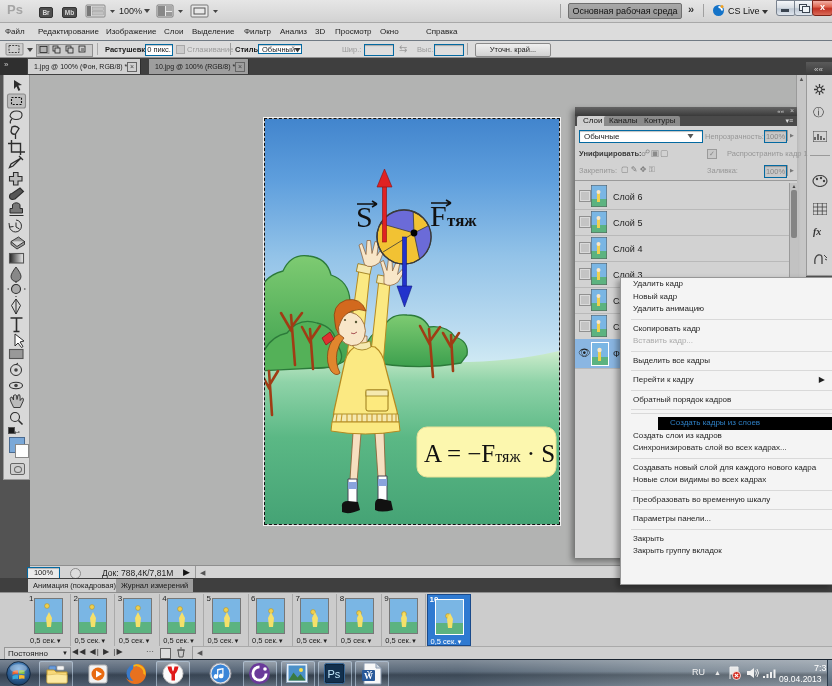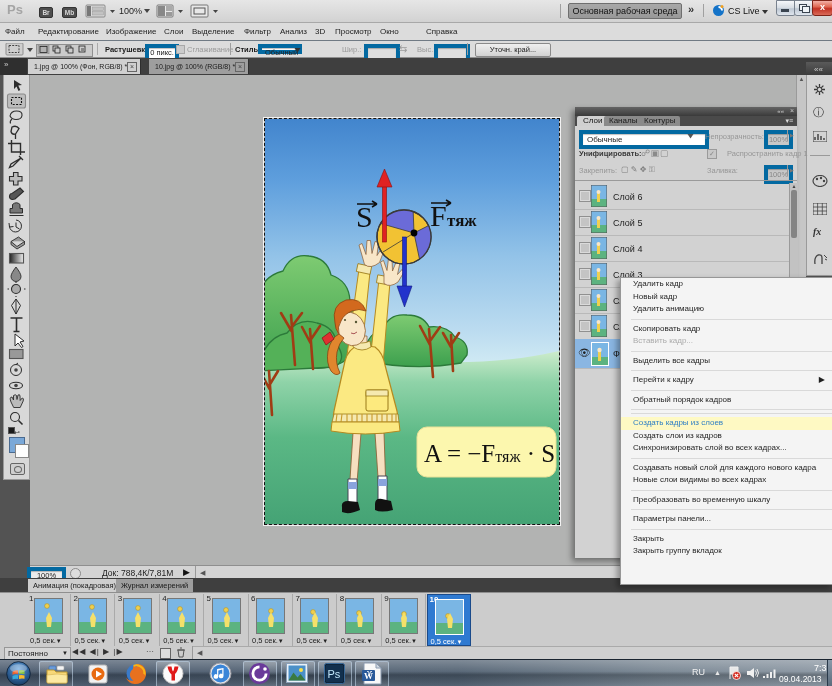--- a/index.html
+++ b/index.html
@@ -8,21 +8,21 @@
   .abs{position:absolute;}
   #titlebar{left:0;top:0;width:832px;height:22px;
     background:linear-gradient(#e6e6e6,#dadada 60%,#d2d2d2);border-bottom:1px solid #a8a8a8;}
   #menubar{left:0;top:23px;width:832px;height:17px;background:#dcdcdc;
     border-bottom:1px solid #707a84;font-size:8px;color:#1c1c1c;}
   #menubar span{position:absolute;top:4px;}
   #optbar{left:0;top:41px;width:832px;height:16px;background:#dcdcdc;
     border-bottom:1px solid #8f8f8f;font-size:7.5px;color:#2a2a2a;}
   #optbar .lbl{position:absolute;top:4px;}
   #optbar .gray{color:#9a9a9a;}
-  .field{position:absolute;background:#fff;border:4px solid #0369a1;
+  .field{position:absolute;background:#fff;border:1px solid #0369a1;
     box-shadow:inset 0 1px 1px rgba(0,0,0,.25);font-size:7.5px;color:#222;}
   #tabbar{left:0;top:58px;width:832px;height:17px;background:#3f3f3f;}
   .doctab{position:absolute;top:1px;height:15px;font-size:7px;line-height:15px;
     padding:0 3px 0 6px;color:#1a1a1a;white-space:nowrap;border-right:1px solid #2e2e2e;box-sizing:border-box;}
   .tabx{position:absolute;right:3px;top:3px;width:8px;height:8px;border:1px solid #666;
     font-size:7px;line-height:7px;text-align:center;color:#444;}
   #leftcol{left:0;top:75px;width:30px;height:517px;background:#535353;}
   #workspace{left:30px;top:75px;width:766px;height:490px;background:#b2b3b2;}
   #vscroll{left:796px;top:75px;width:9px;height:490px;background:#c6c6c6;border-left:1px solid #9a9a9a;}
   #toolbar{left:3px;top:75px;width:25px;height:404px;background:#d8d8d8;
@@ -40,21 +40,21 @@
   #dock{left:806px;top:75px;width:26px;height:200px;background:#d4d4d4;border:1px solid #9a9a9a;border-top:none;}
   #dockhead{left:806px;top:62px;width:26px;height:13px;background:linear-gradient(#5a5a5a,#3c3c3c);}
   #layers{left:575px;top:107px;width:222px;height:451px;background:#d2d2d2;
     box-shadow:-3px 3px 6px rgba(0,0,0,.4);}
   #ctxmenu{left:620px;top:277px;width:212px;height:306px;background:#f4f4f4;
     border:1px solid #979797;border-right:none;box-shadow:-3px 3px 6px rgba(0,0,0,.35);
     font-size:8px;color:#1f1f1f;}
   .mi{height:12.5px;line-height:12.5px;padding-left:12px;white-space:nowrap;}
   .msep{height:1px;background:#d9d9d9;margin:3px 0 3px 10px;}
   .dis{color:#ababab;}
-  .hil{background:#fef9c3;color:#2e7fc4;}
+  .hil{background:#000000;color:#2e7fc4;margin-left:37px;}
   .lrow{position:absolute;left:0;width:222px;height:26px;border-bottom:1px solid #b9b9b9;font-size:9px;color:#1d1d1d;}
   .lbox{position:absolute;left:4px;top:7px;width:10px;height:10px;background:#c4c4c4;
     border:1px solid #909090;box-shadow:inset 0 0 0 1px #dadada;}
   .lthumb{position:absolute;left:16px;top:2px;}
   .lname{position:absolute;left:38px;top:9px;}
 </style>
 </head>
 <body>
 
 <div class="abs" id="titlebar">

